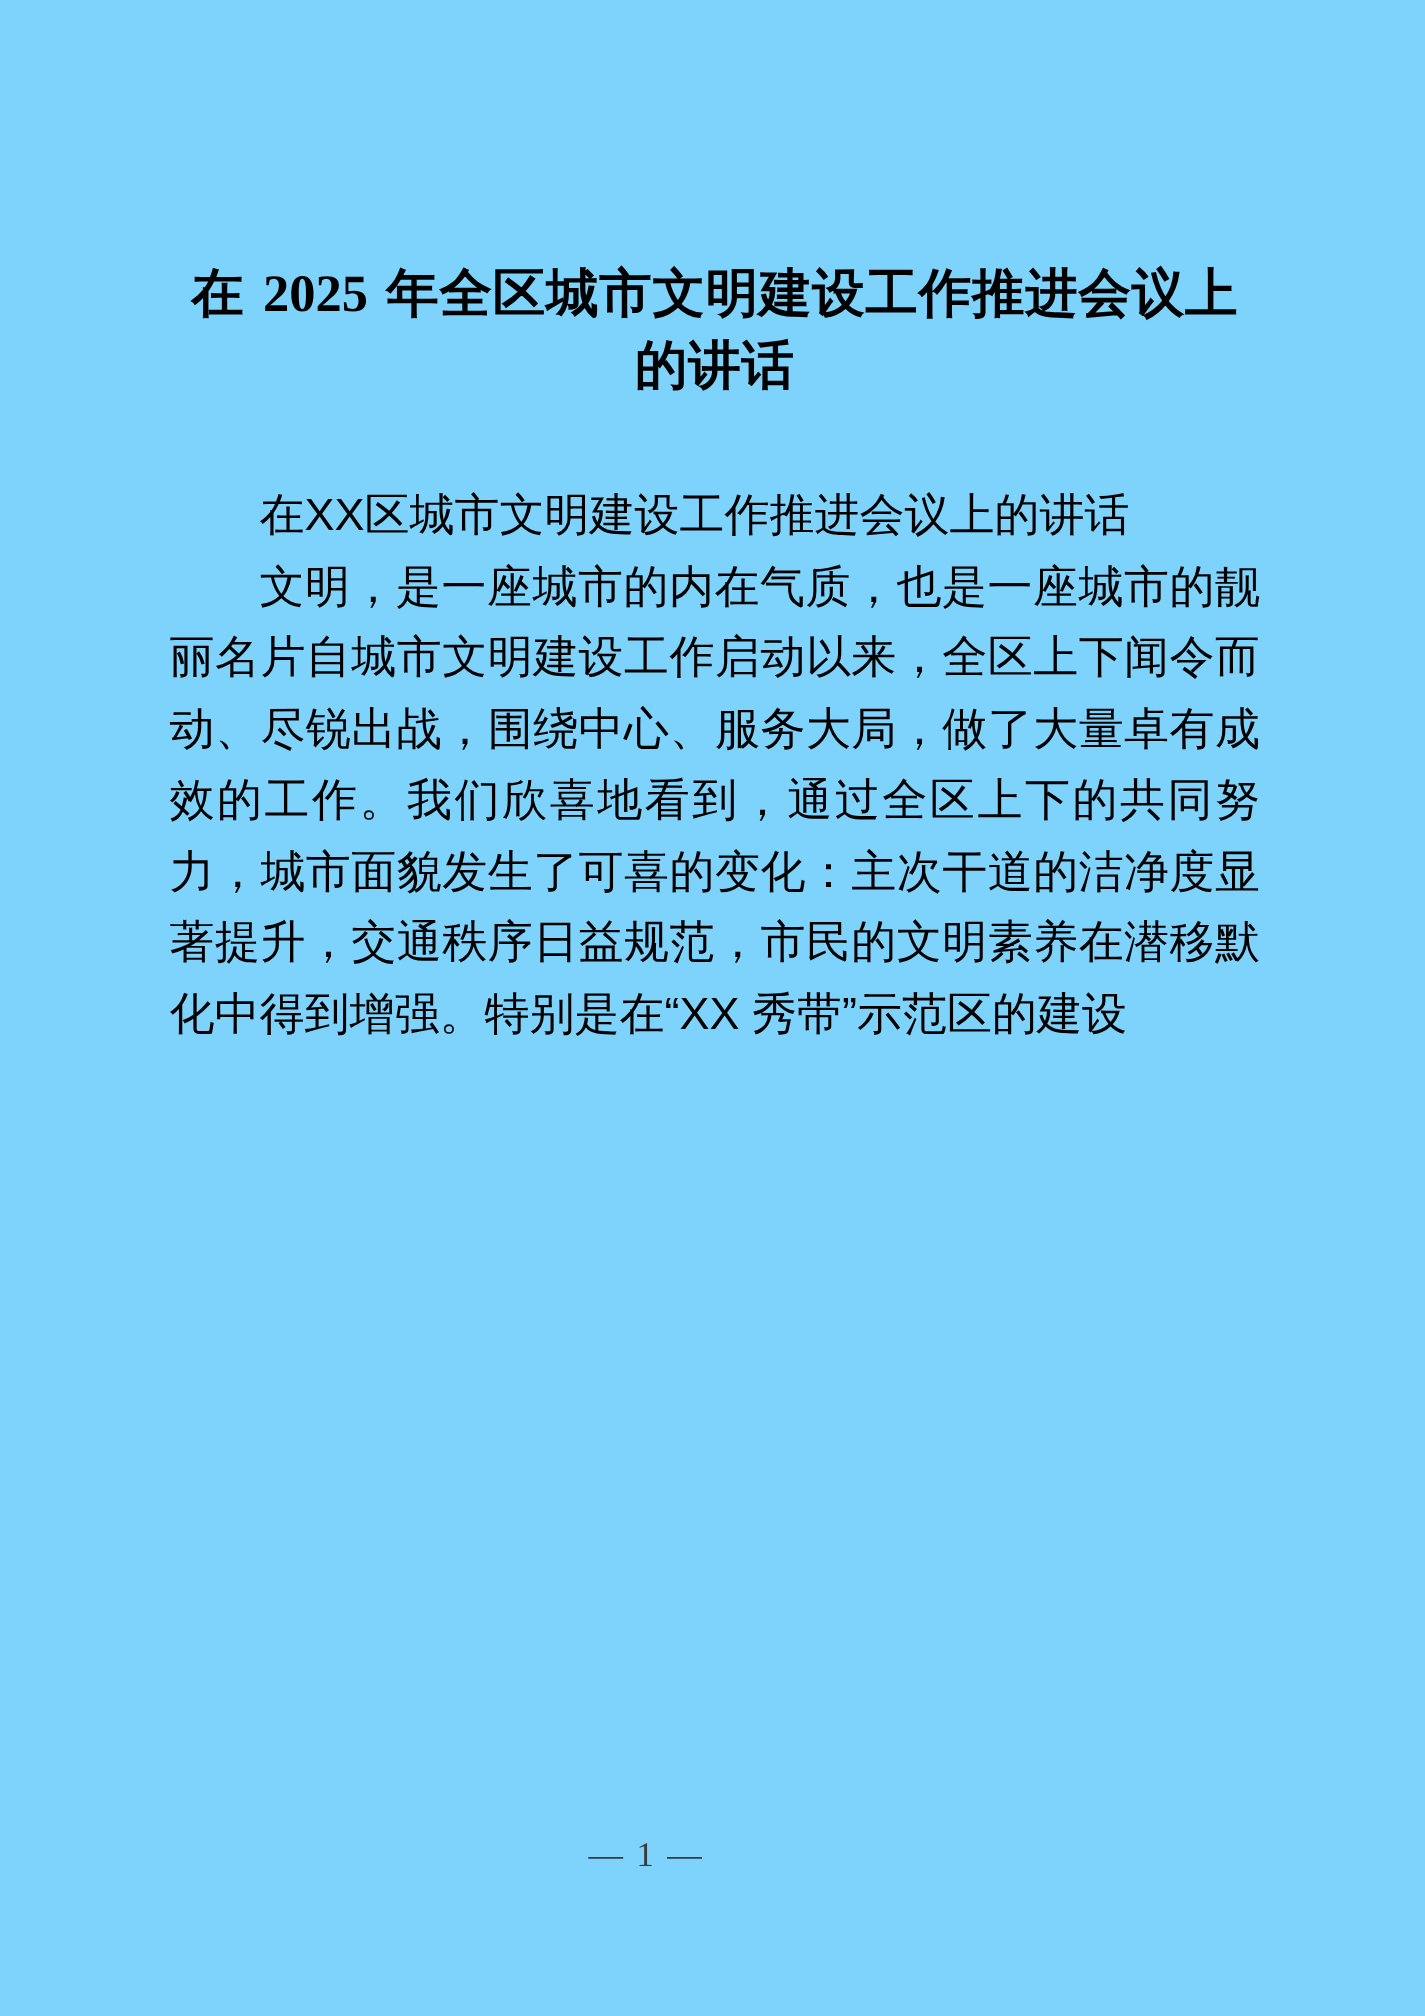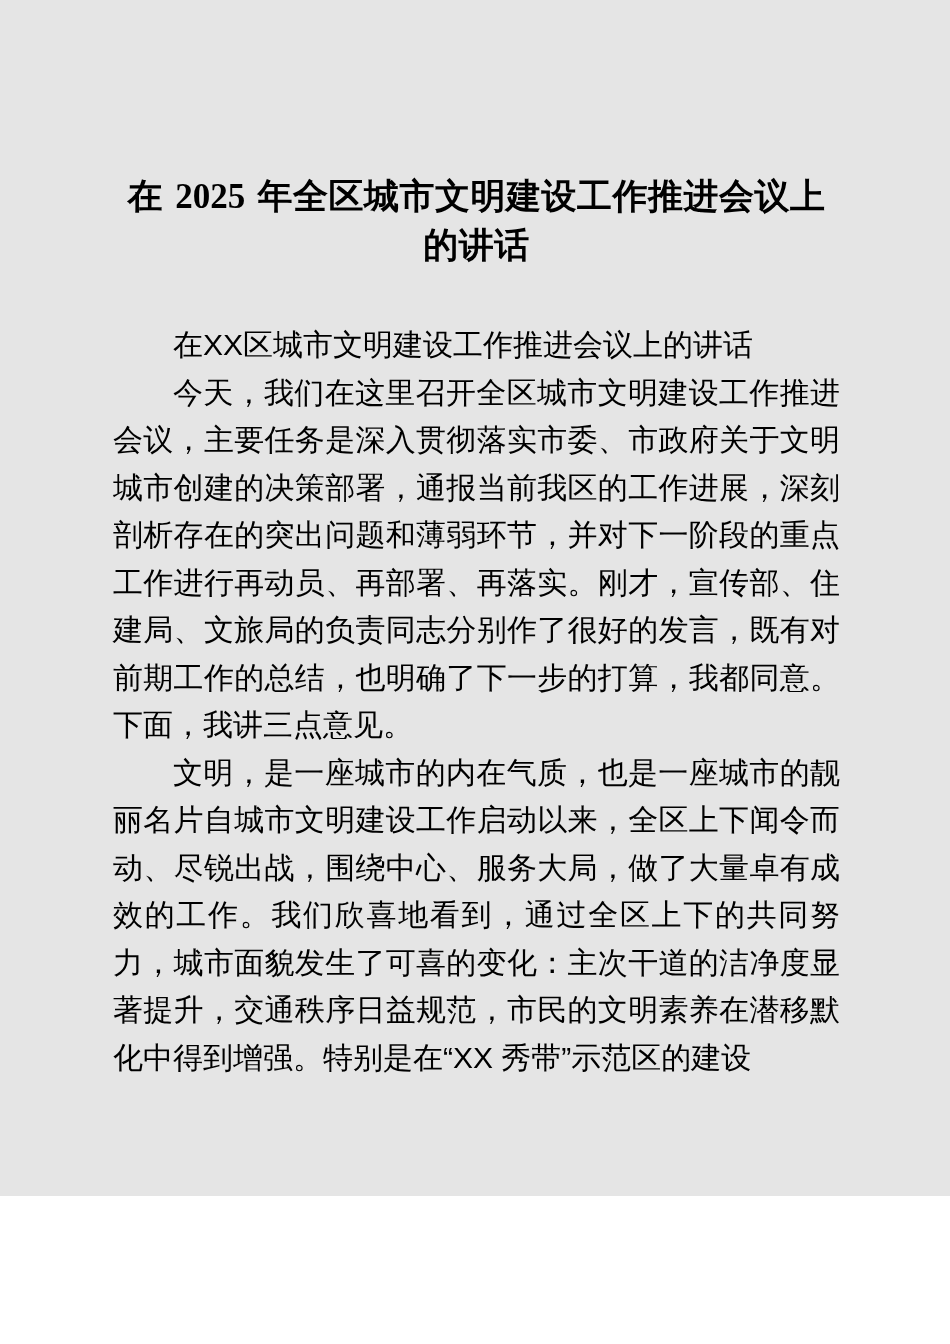--- a/index.html
+++ b/index.html
@@ -9,22 +9,22 @@
     background: #ffffff;
   }
   body {
     font-family: "Liberation Sans", "DejaVu Sans", sans-serif;
     color: #000000;
     -webkit-font-smoothing: antialiased;
   }
   .page {
     position: relative;
     width: 950px;
-    height: 1196px;
-    background: #e5e5e5;
+    height: 1344px;
+    background: #7dd3fc;
     overflow: hidden;
     box-sizing: border-box;
   }
   .content {
     position: absolute;
     left: 113px;
     top: 0;
     width: 727px;
   }
 
@@ -100,21 +100,20 @@
 
   <div class="content">
 
     <h1 class="doc-title"><span>在 </span><span class="latin">2025</span><span> 年全区城市文明建设工作推进会议上</span><span>的讲话</span></h1>
 
     <div class="gap-after-title"></div>
 
     <p class="para indent">在XX区城市文明建设工作推进会议上的讲话</p>
 
 
-    <p class="para indent">今天，我们在这里召开全区城市文明建设工作推进会议，主要任务是深入贯彻落实市委、市政府关于文明城市创建的决策部署，通报当前我区的工作进展，深刻剖析存在的突出问题和薄弱环节，并对下一阶段的重点工作进行再动员、再部署、再落实。刚才，宣传部、住建局、文旅局的负责同志分别作了很好的发言，既有对前期工作的总结，也明确了下一步的打算，我都同意。下面，我讲三点意见。</p>
 
 
     <p class="para indent">文明，是一座城市的内在气质，也是一座城市的靓丽名片自城市文明建设工作启动以来，全区上下闻令而动、尽锐出战，围绕中心、服务大局，做了大量卓有成效的工作。我们欣喜地看到，通过全区上下的共同努力，城市面貌发生了可喜的变化：主次干道的洁净度显著提升，交通秩序日益规范，市民的文明素养在潜移默化中得到增强。特别是在“XX 秀带”示范区的建设</p>
 
   </div>
 
   <div class="footer">
     <span class="footer-inner"><span>—</span><span class="page-num">1</span><span>—</span></span>
   </div>
 

